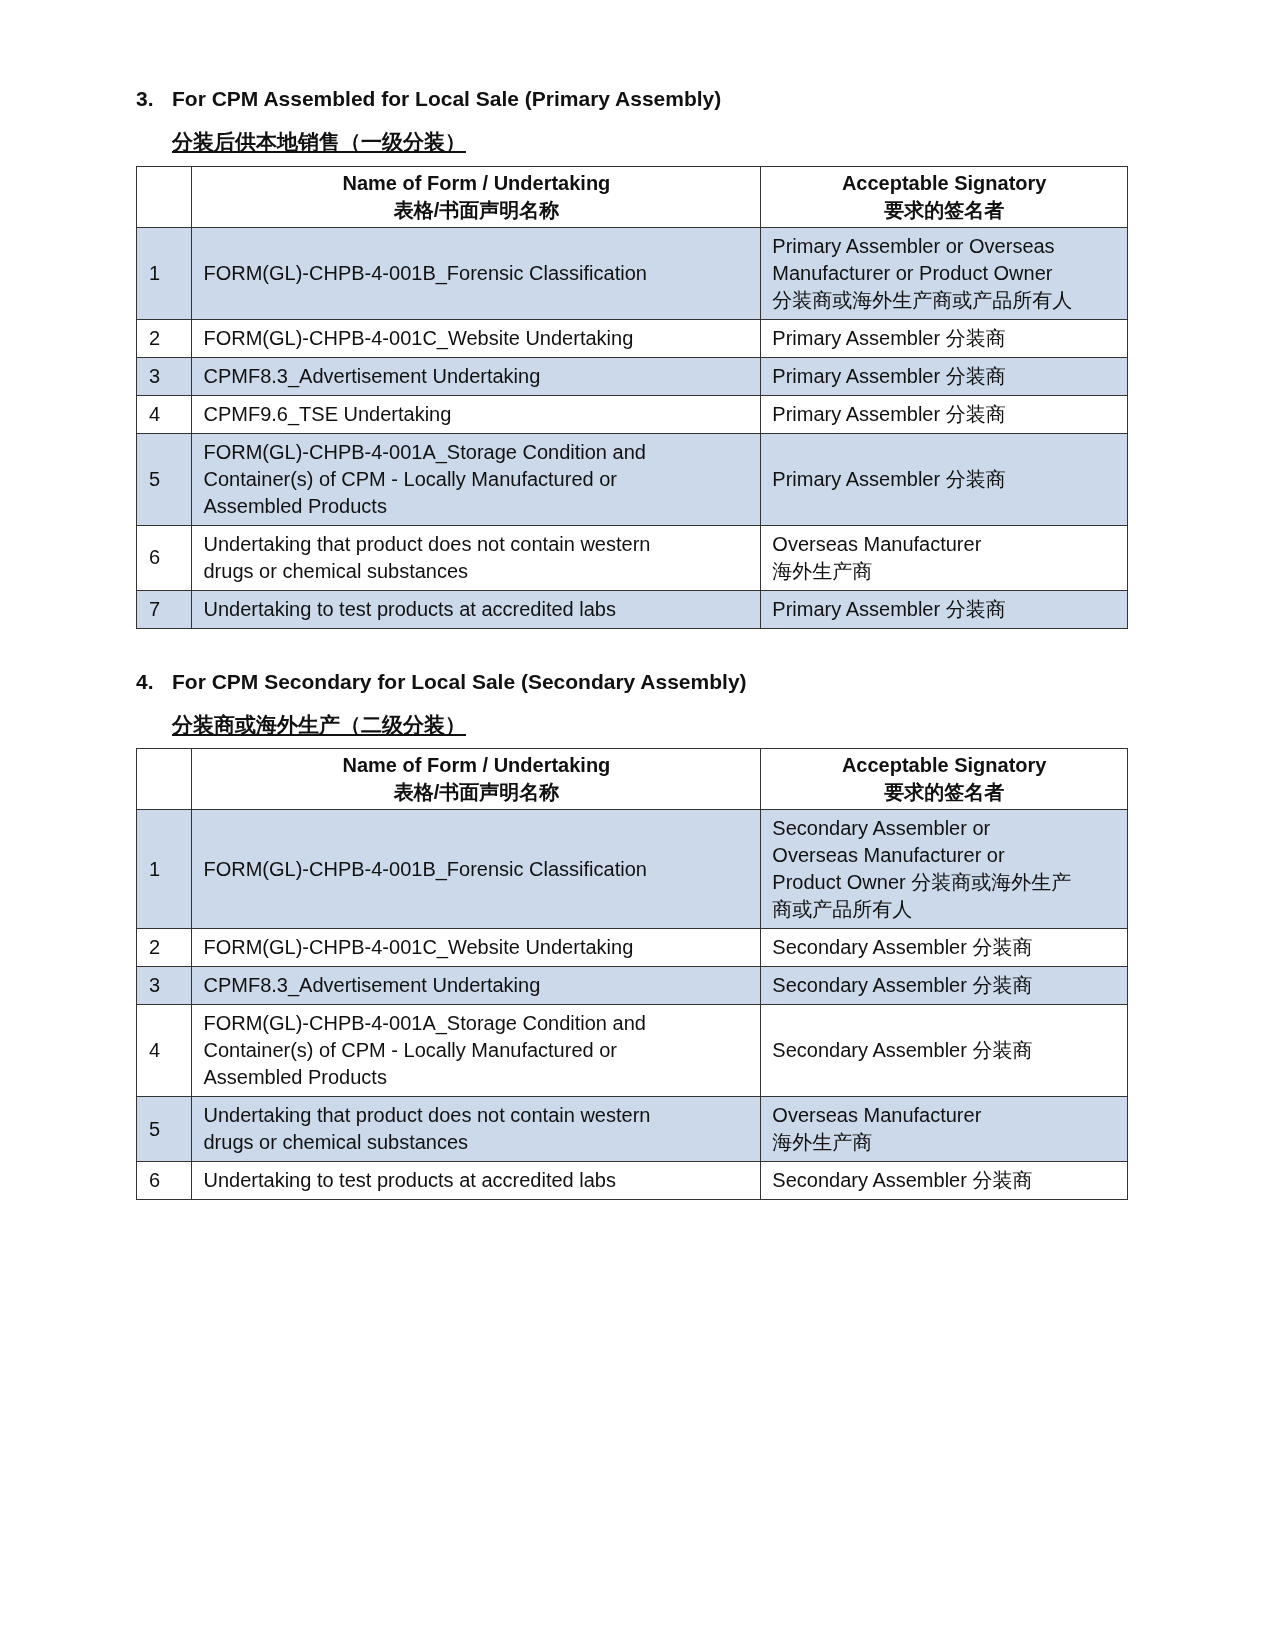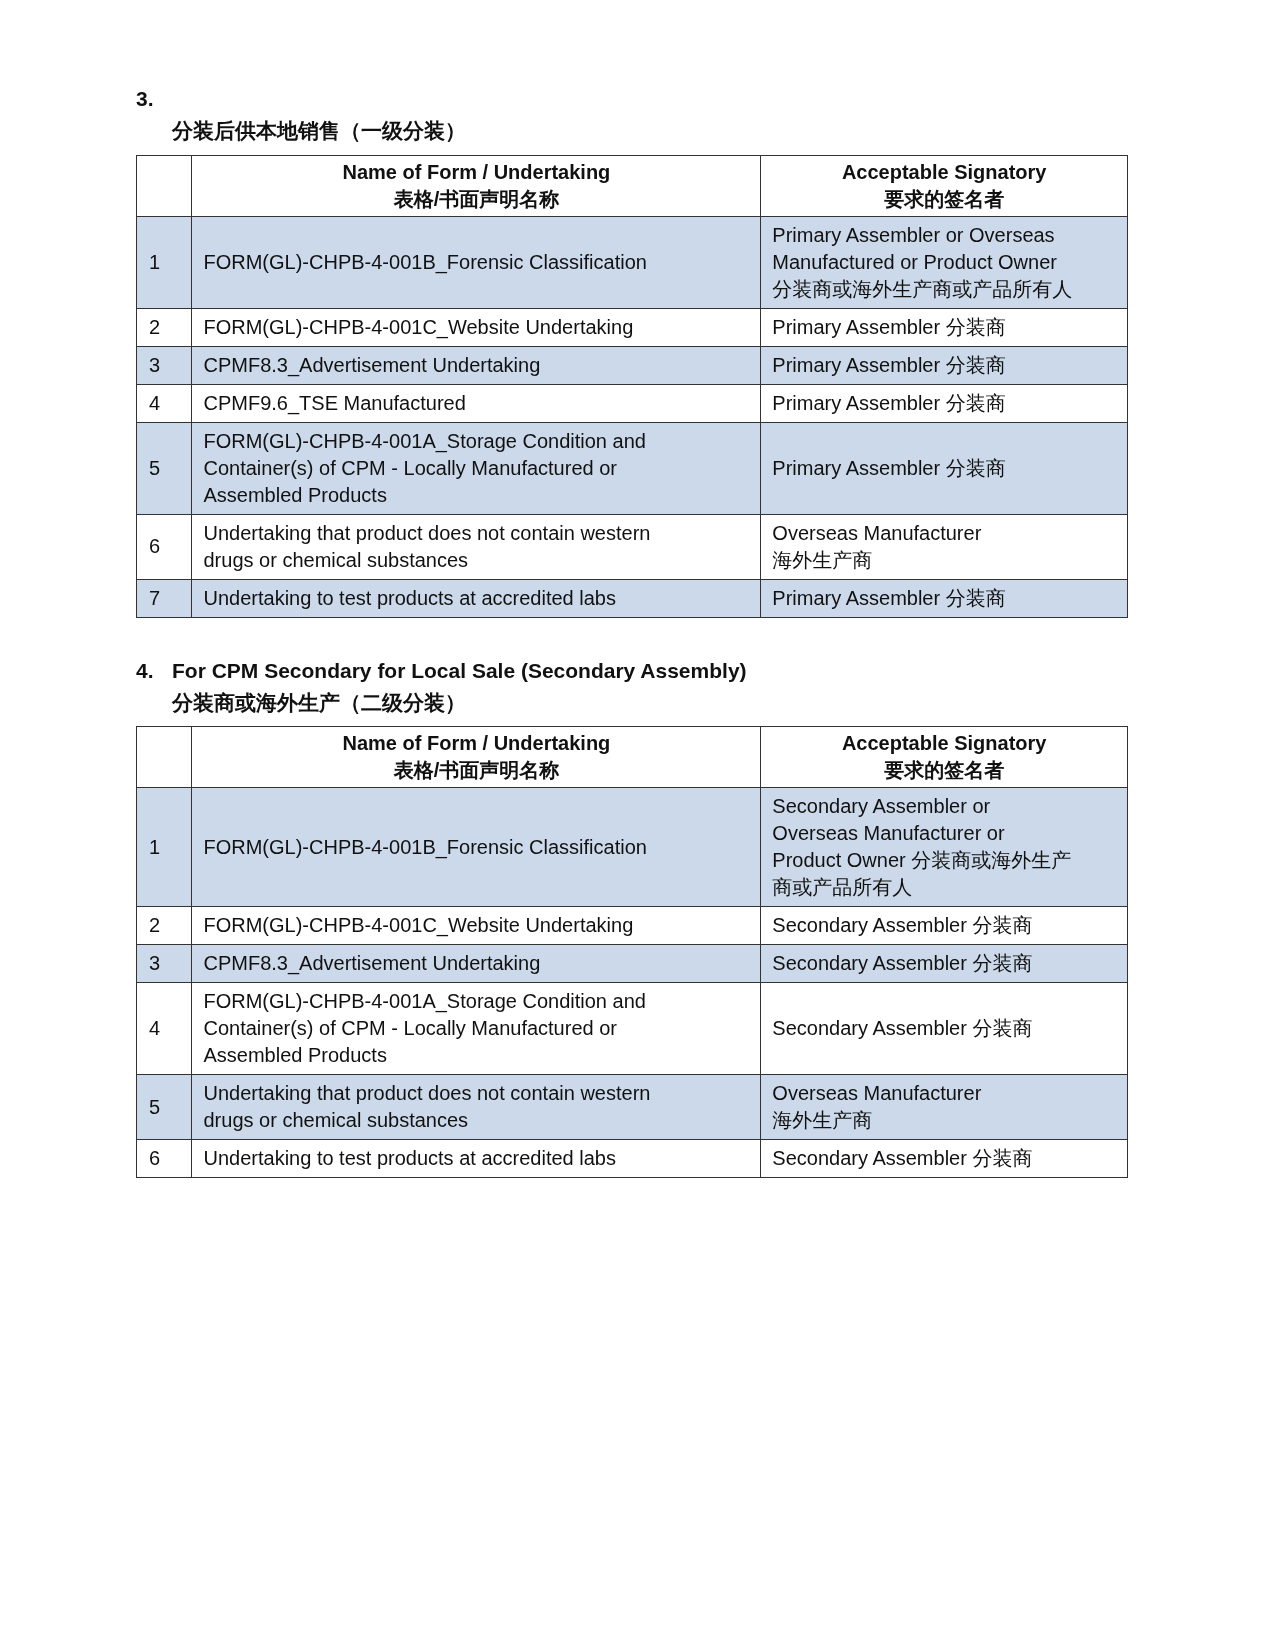--- a/index.html
+++ b/index.html
@@ -17,24 +17,25 @@
   .doc-section + .doc-section { margin-top: 40px; }
   .section-heading {
     display: flex;
     font-size: 21px;
     font-weight: bold;
     line-height: 1.25;
   }
   .section-number { width: 36px; flex: 0 0 36px; }
   .section-subtitle {
     margin-left: 36px;
-    margin-top: 6px;
+    margin-top: 17px;
     font-size: 21px;
     font-weight: bold;
     line-height: 1.25;
+    text-decoration: underline;
   }
   table.form-table {
     width: 992px;
     margin-top: 10px;
     border-collapse: collapse;
     table-layout: fixed;
     font-size: 20px;
   }
   .form-table th, .form-table td {
     border: 1.5px solid #333333;
@@ -60,20 +61,21 @@
   col.w-sig  { width: 37%; }
 </style>
 </head>
 <body>
 
 <div class="page">
 
   <div class="doc-section">
     <div class="section-heading">
       <span class="section-number">3.</span>
+      <span>For CPM Assembled for Local Sale (Primary Assembly)</span>
     </div>
     <div class="section-subtitle">分装后供本地销售（一级分装）</div>
 
     <table class="form-table">
       <colgroup>
           <col class="w-num">
           <col class="w-form">
           <col class="w-sig">
         </colgroup>
       <thead>
@@ -87,36 +89,36 @@
             <div>Acceptable Signatory</div>
             <div>要求的签名者</div>
           </th>
         </tr>
       </thead>
       <tbody>
         <tr>
           <td class="c-num">1</td>
           <td class="c-form">FORM(GL)-CHPB-4-001B_Forensic Classification</td>
           <td class="c-sig">Primary Assembler or Overseas
-Manufactured or Product Owner
+Manufacturer or Product Owner
 分装商或海外生产商或产品所有人</td>
         </tr>
         <tr>
           <td class="c-num">2</td>
           <td class="c-form">FORM(GL)-CHPB-4-001C_Website Undertaking</td>
           <td class="c-sig">Primary Assembler 分装商</td>
         </tr>
         <tr>
           <td class="c-num">3</td>
           <td class="c-form">CPMF8.3_Advertisement Undertaking</td>
           <td class="c-sig">Primary Assembler 分装商</td>
         </tr>
         <tr>
           <td class="c-num">4</td>
-          <td class="c-form">CPMF9.6_TSE Manufactured</td>
+          <td class="c-form">CPMF9.6_TSE Undertaking</td>
           <td class="c-sig">Primary Assembler 分装商</td>
         </tr>
         <tr>
           <td class="c-num">5</td>
           <td class="c-form">FORM(GL)-CHPB-4-001A_Storage Condition and
 Container(s) of CPM - Locally Manufactured or
 Assembled Products</td>
           <td class="c-sig">Primary Assembler 分装商</td>
         </tr>
         <tr>

